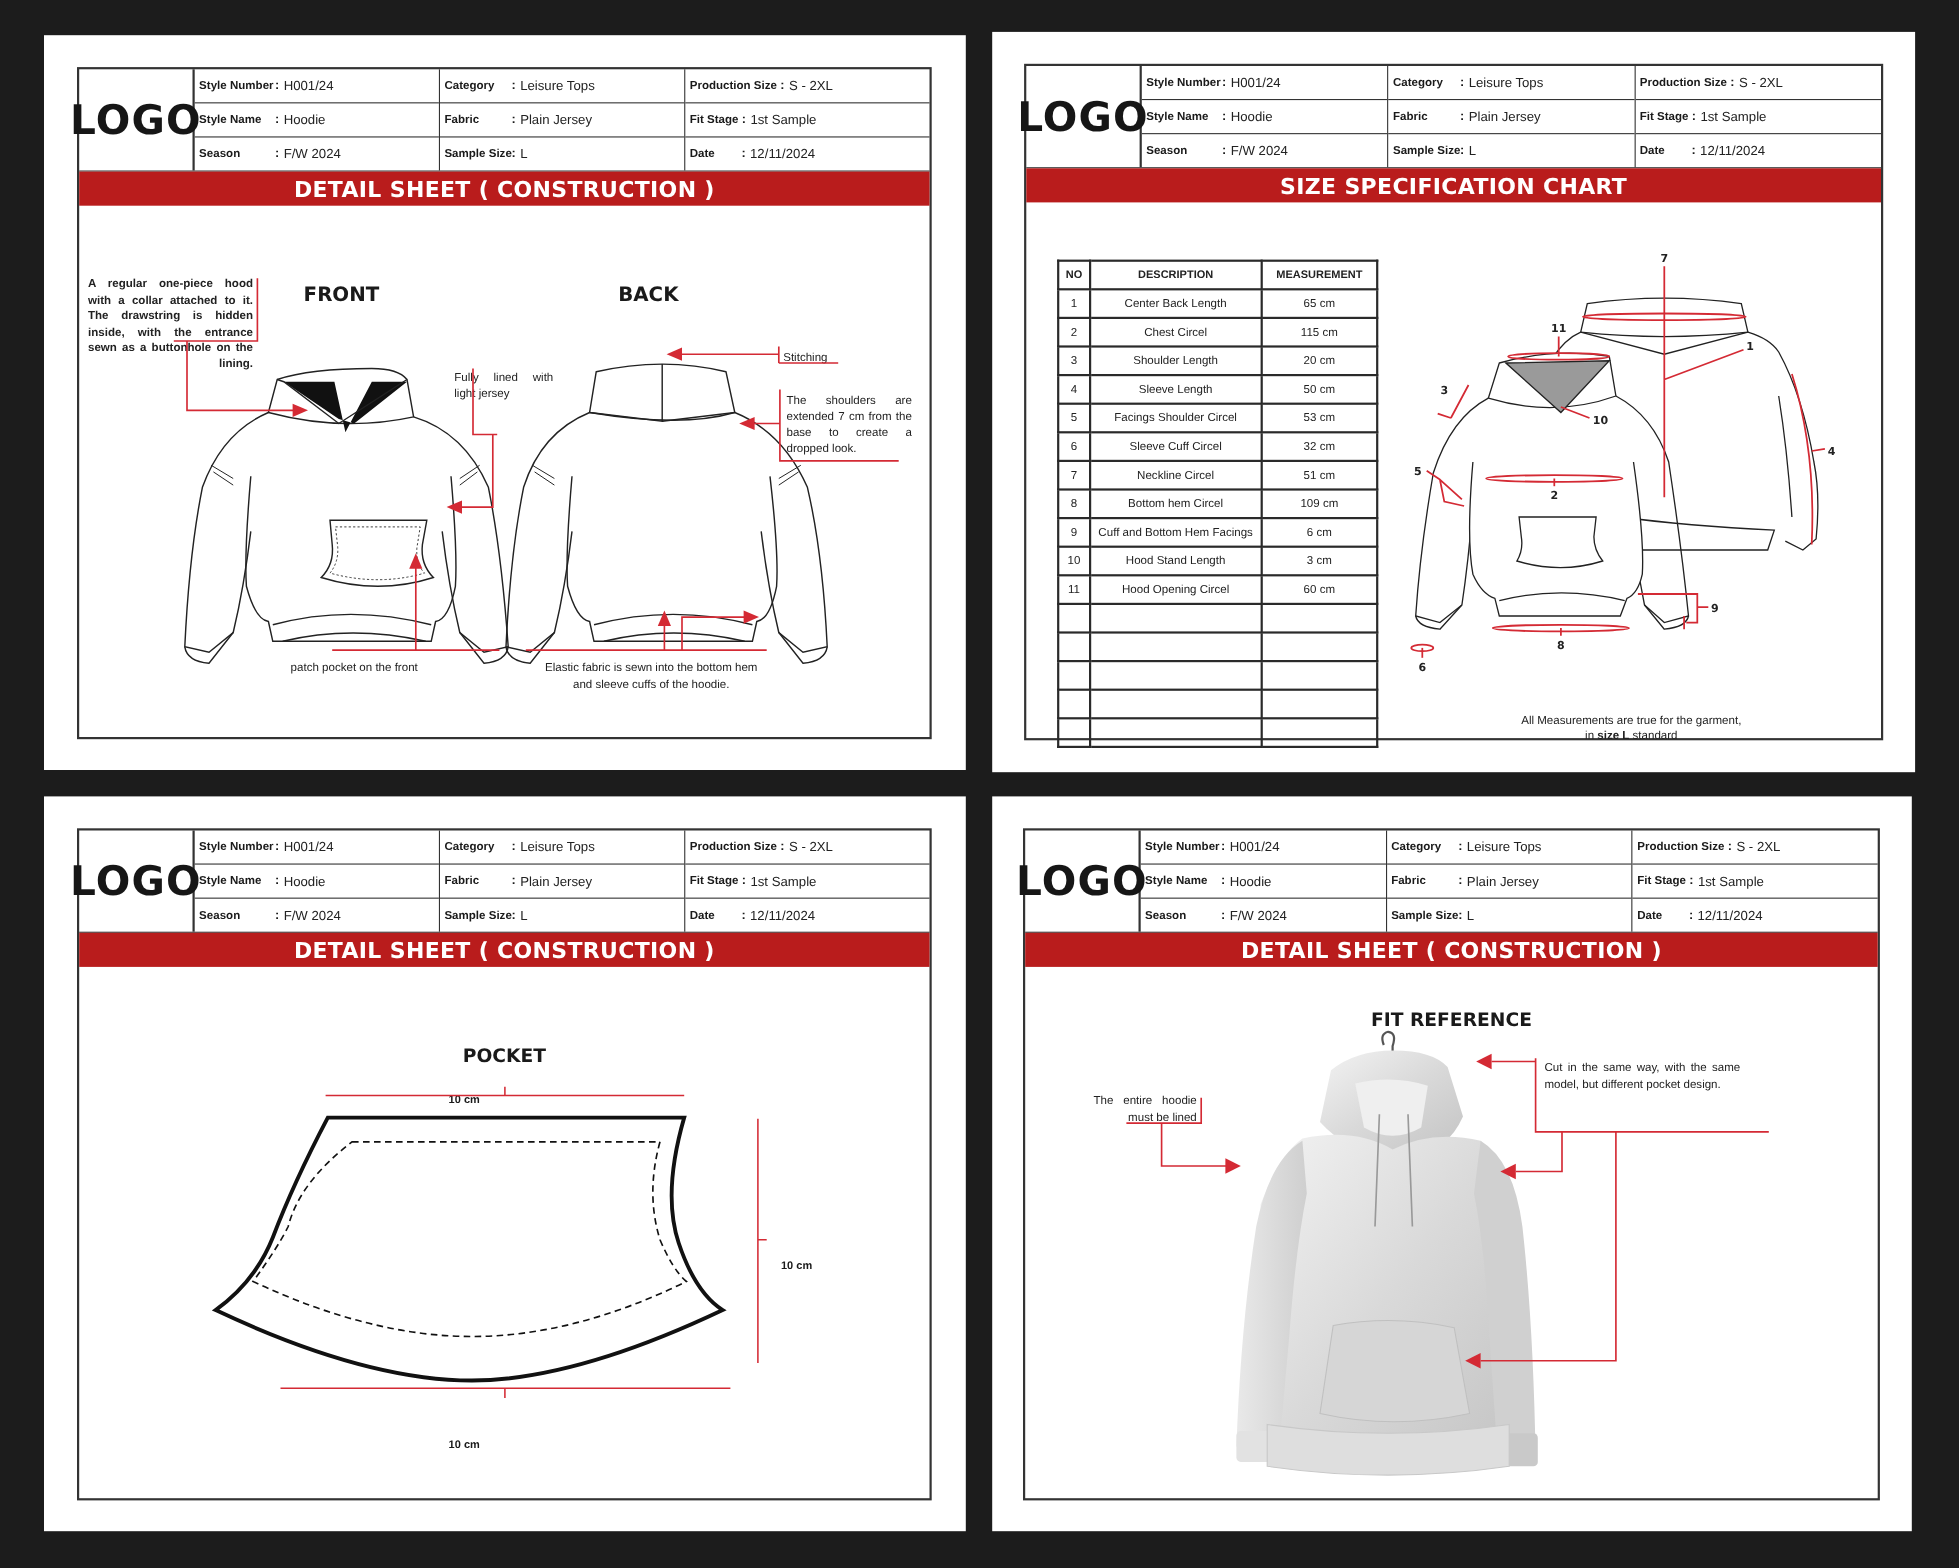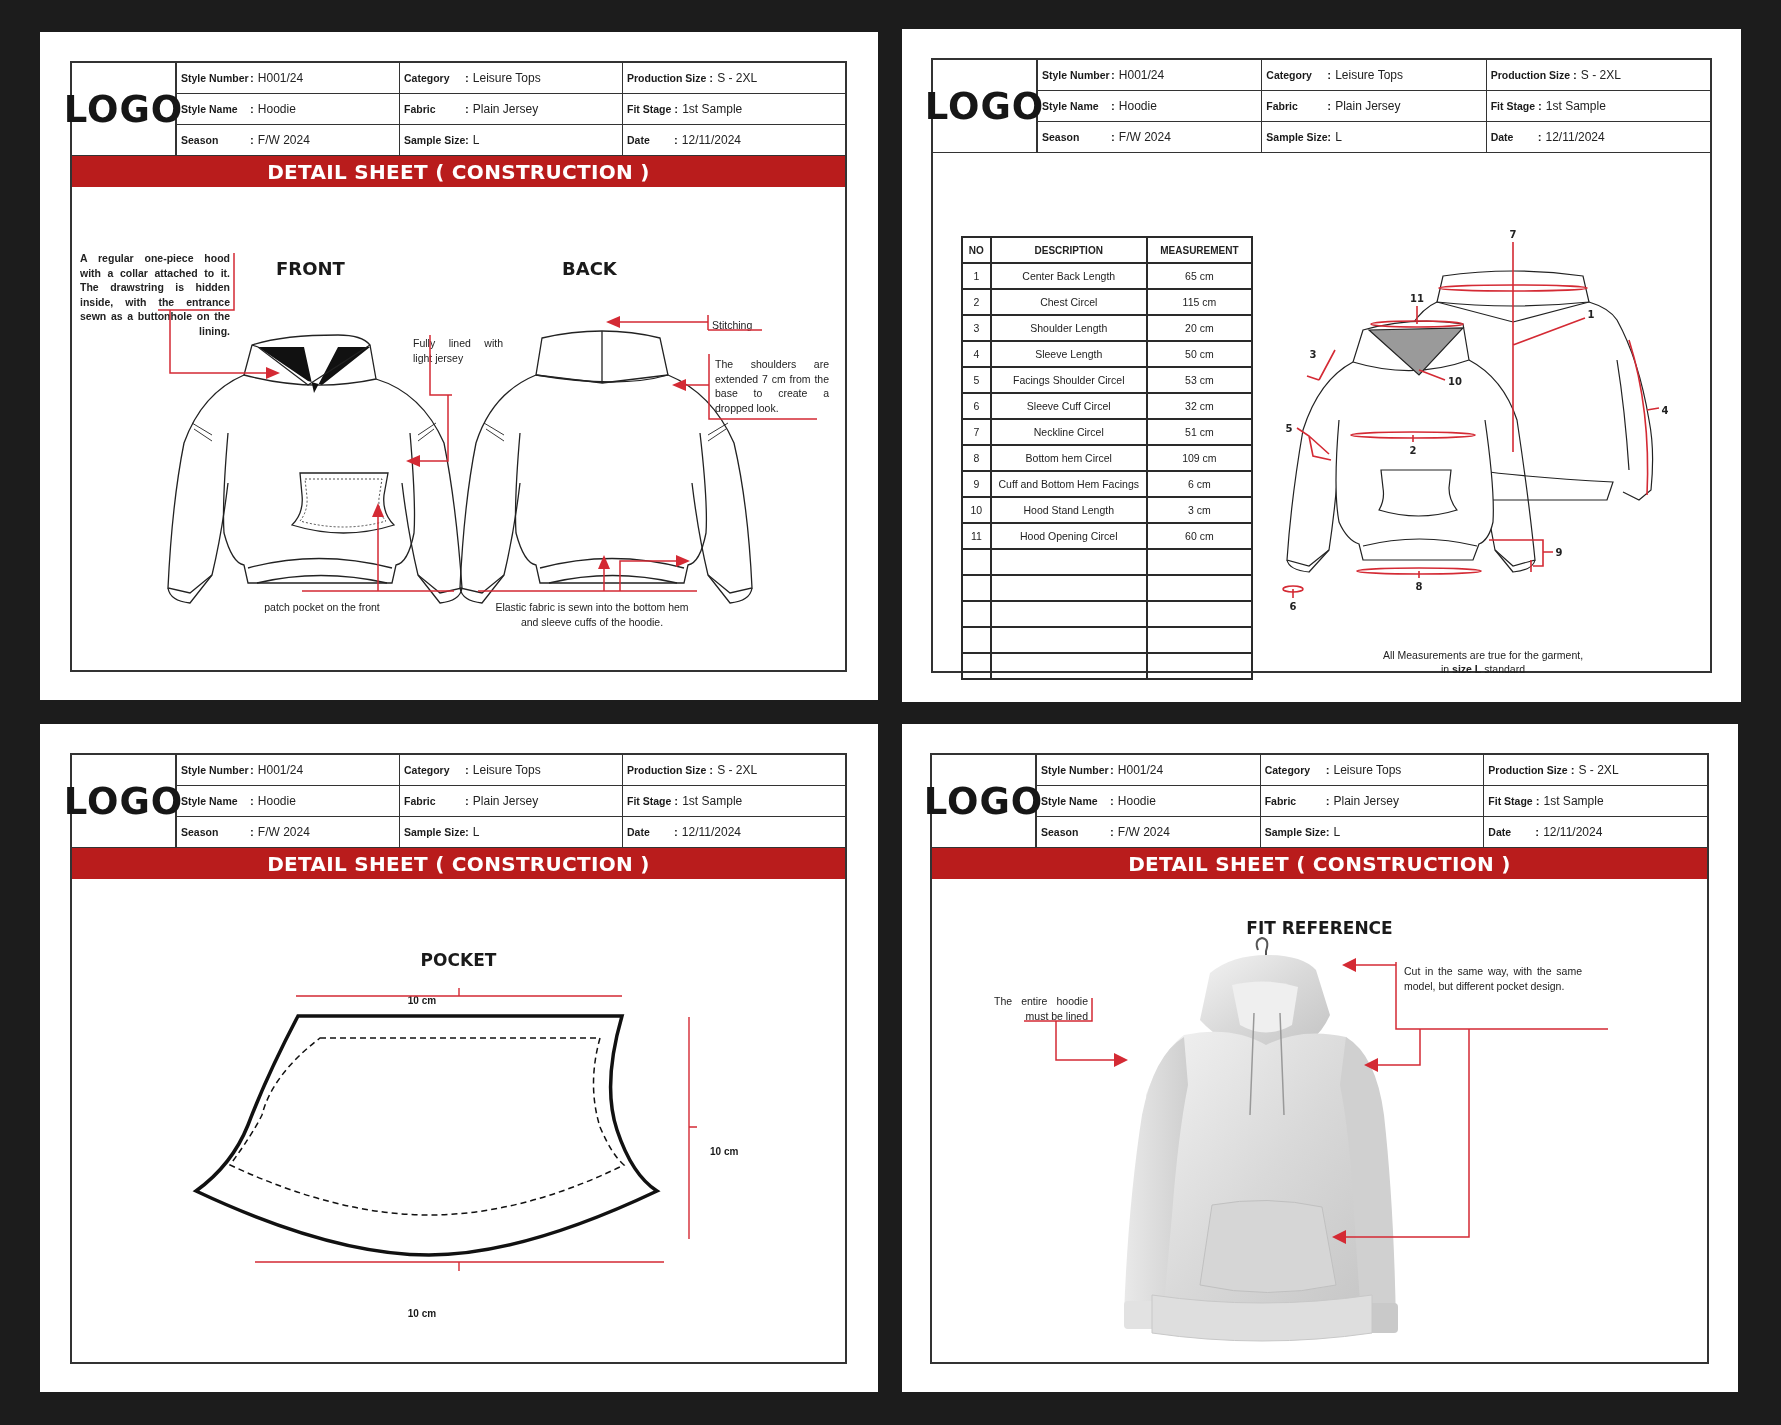--- a/index.html
+++ b/index.html
@@ -217,20 +217,21 @@
             </div>
         <div class="hcell">
               <span class="k" style="width:44px">Date</span>
               <span class="c">:</span>
               <span class="v">12/11/2024</span>
             </div>
       </div>
     </div>
   </div>
 
+    <div class="bar">SIZE SPECIFICATION CHART</div>
 
     <table class="spec" style="left:28px;top:176px;width:292px;">
       <thead>
         <tr>
           <th style="width:30px">NO</th>
           <th style="width:166px">DESCRIPTION</th>
           <th style="width:108px">MEASUREMENT</th>
         </tr>
       </thead>
       <tbody id="spec-body">

